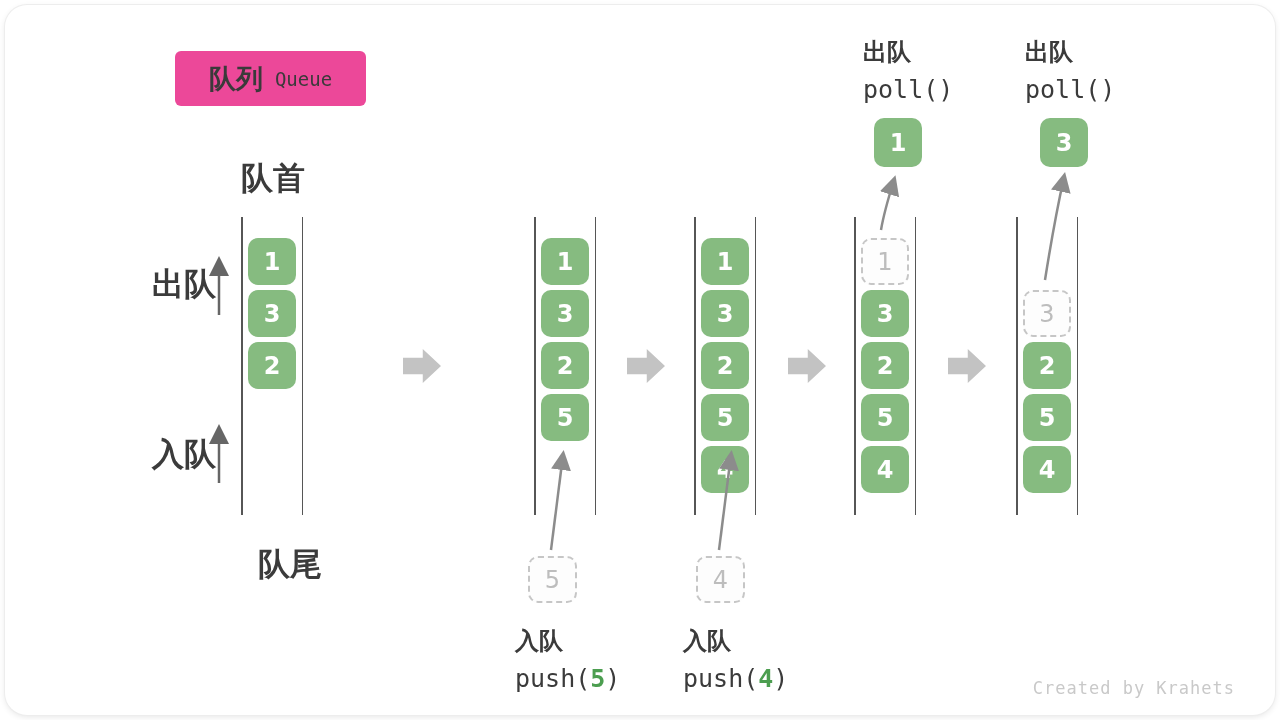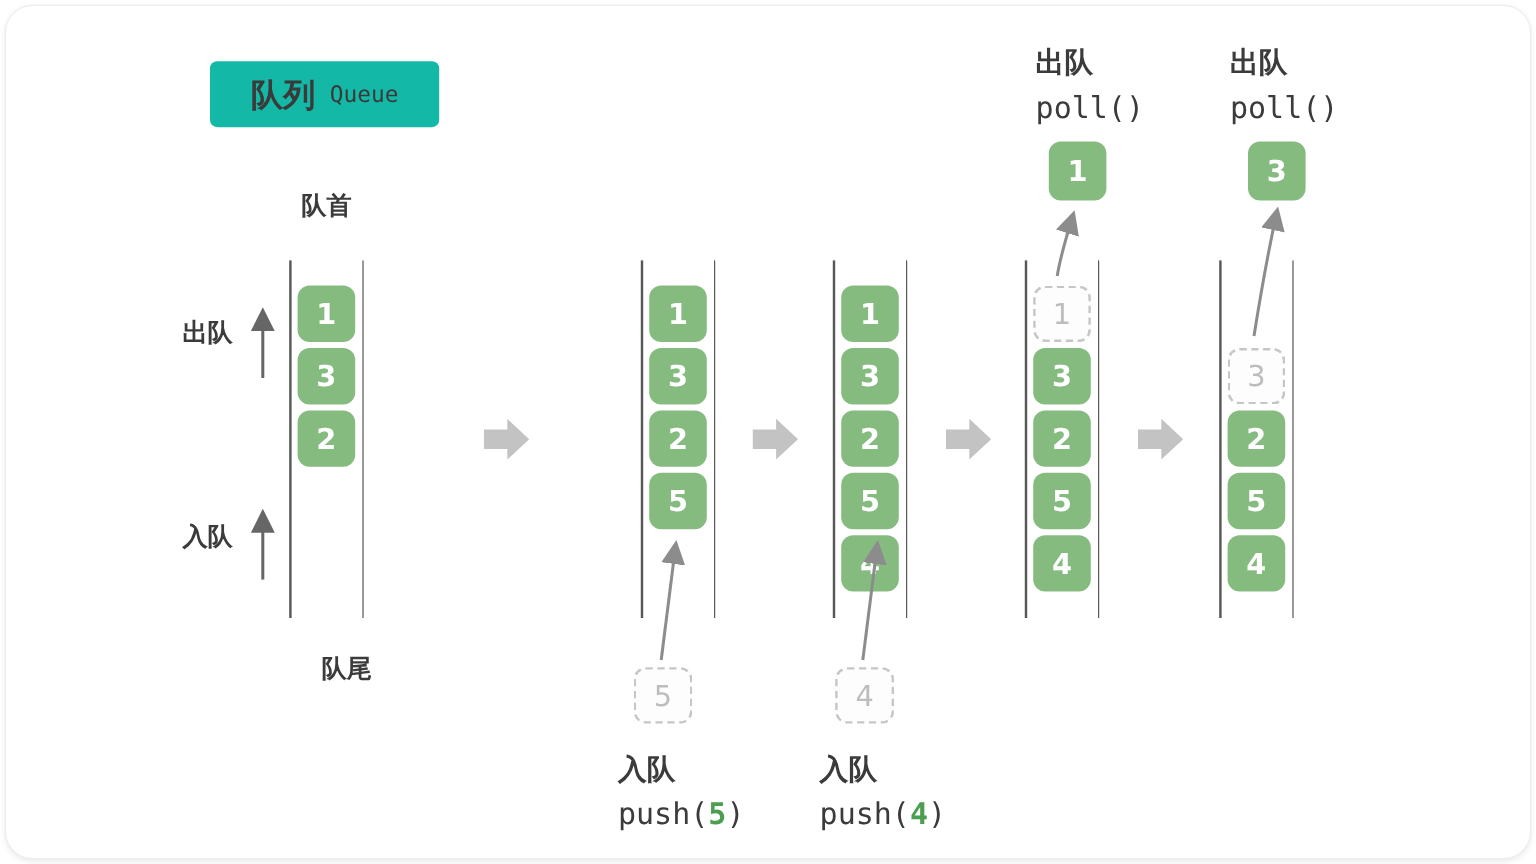--- a/index.html
+++ b/index.html
@@ -1,25 +1,25 @@
 <!DOCTYPE html>
 <html><head>
 <meta charset="utf-8">
 <style>
   html,body{margin:0;padding:0;background:#ffffff;}
   body{width:1280px;height:720px;position:relative;font-family:"DejaVu Sans","Liberation Sans",sans-serif;overflow:hidden;}
   .canvas{position:absolute;left:5px;top:5px;right:5px;bottom:5px;background:#ffffff;border-radius:22px;
           box-shadow:0 0 0 1px #ededed, 0 2px 6px rgba(0,0,0,0.10);}
   
-  .badge{position:absolute;left:170px;top:46px;width:191px;height:55px;background:#14b8a6;border-radius:6px;
+  .badge{position:absolute;left:170px;top:46px;width:191px;height:55px;background:#ec4899;border-radius:6px;
          display:flex;align-items:center;justify-content:center;gap:12px;}
   .badge .zh{font-weight:bold;font-size:27px;color:#3a3a3a;}
   .badge .en{font-family:"DejaVu Sans Mono","Liberation Mono",monospace;font-size:19px;color:#3a3a3a;}
   
-  .cjk{position:absolute;font-weight:bold;font-size:21px;color:#3b3b3b;white-space:nowrap;}
+  .cjk{position:absolute;font-weight:bold;font-size:32px;color:#3b3b3b;white-space:nowrap;}
   
   .queue-col{position:absolute;top:212px;width:62px;height:298px;}
   .wall{position:absolute;top:0;width:1.5px;height:298px;background:#565656;}
   .wall.left{left:0;} .wall.right{right:0;}
   .cell{position:absolute;left:7px;width:48px;height:47px;border-radius:10px;background:#86BB80;
         color:#ffffff;font-size:24px;font-weight:bold;display:flex;align-items:center;justify-content:center;}
   .slot0{top:21px}.slot1{top:73px}.slot2{top:125px}.slot3{top:177px}.slot4{top:229px}
   .cell.ghost{background:#fdfdfd;border:2px dashed #c6c6c6;color:#bdbdbd;font-weight:normal;box-sizing:border-box;}
   
   .result-box{position:absolute;width:48px;height:49px;border-radius:10px;background:#86BB80;color:#fff;
@@ -139,14 +139,15 @@
       </marker>
     </defs>
     <path d="M214,310 L214,256" stroke="#666666" stroke-width="2.5" fill="none" marker-end="url(#ah-dark)"></path>
     <path d="M214,478 L214,424" stroke="#666666" stroke-width="2.5" fill="none" marker-end="url(#ah-dark)"></path>
     <path d="M546,545 C550,512 554,480 558,450" stroke="#8c8c8c" stroke-width="2.5" fill="none" marker-end="url(#ah-gray)"></path>
     <path d="M714,545 C718,512 722,480 726,450" stroke="#8c8c8c" stroke-width="2.5" fill="none" marker-end="url(#ah-gray)"></path>
     <path d="M876,225 C879,207 884,191 889,175" stroke="#8c8c8c" stroke-width="2.5" fill="none" marker-end="url(#ah-gray)"></path>
     <path d="M1040,275 C1046,237 1052,204 1059,172" stroke="#8c8c8c" stroke-width="2.5" fill="none" marker-end="url(#ah-gray)"></path>
   </svg>
 
+  <div class="watermark">Created by Krahets</div>
 
 </div>
 
 </body></html>

